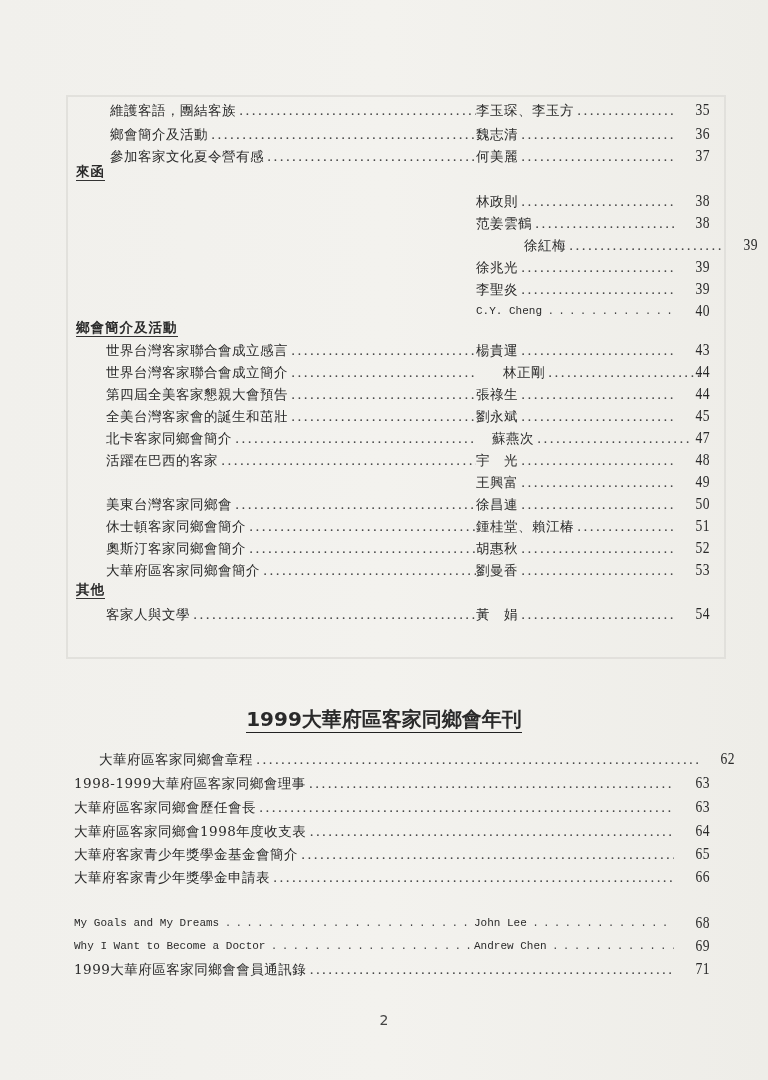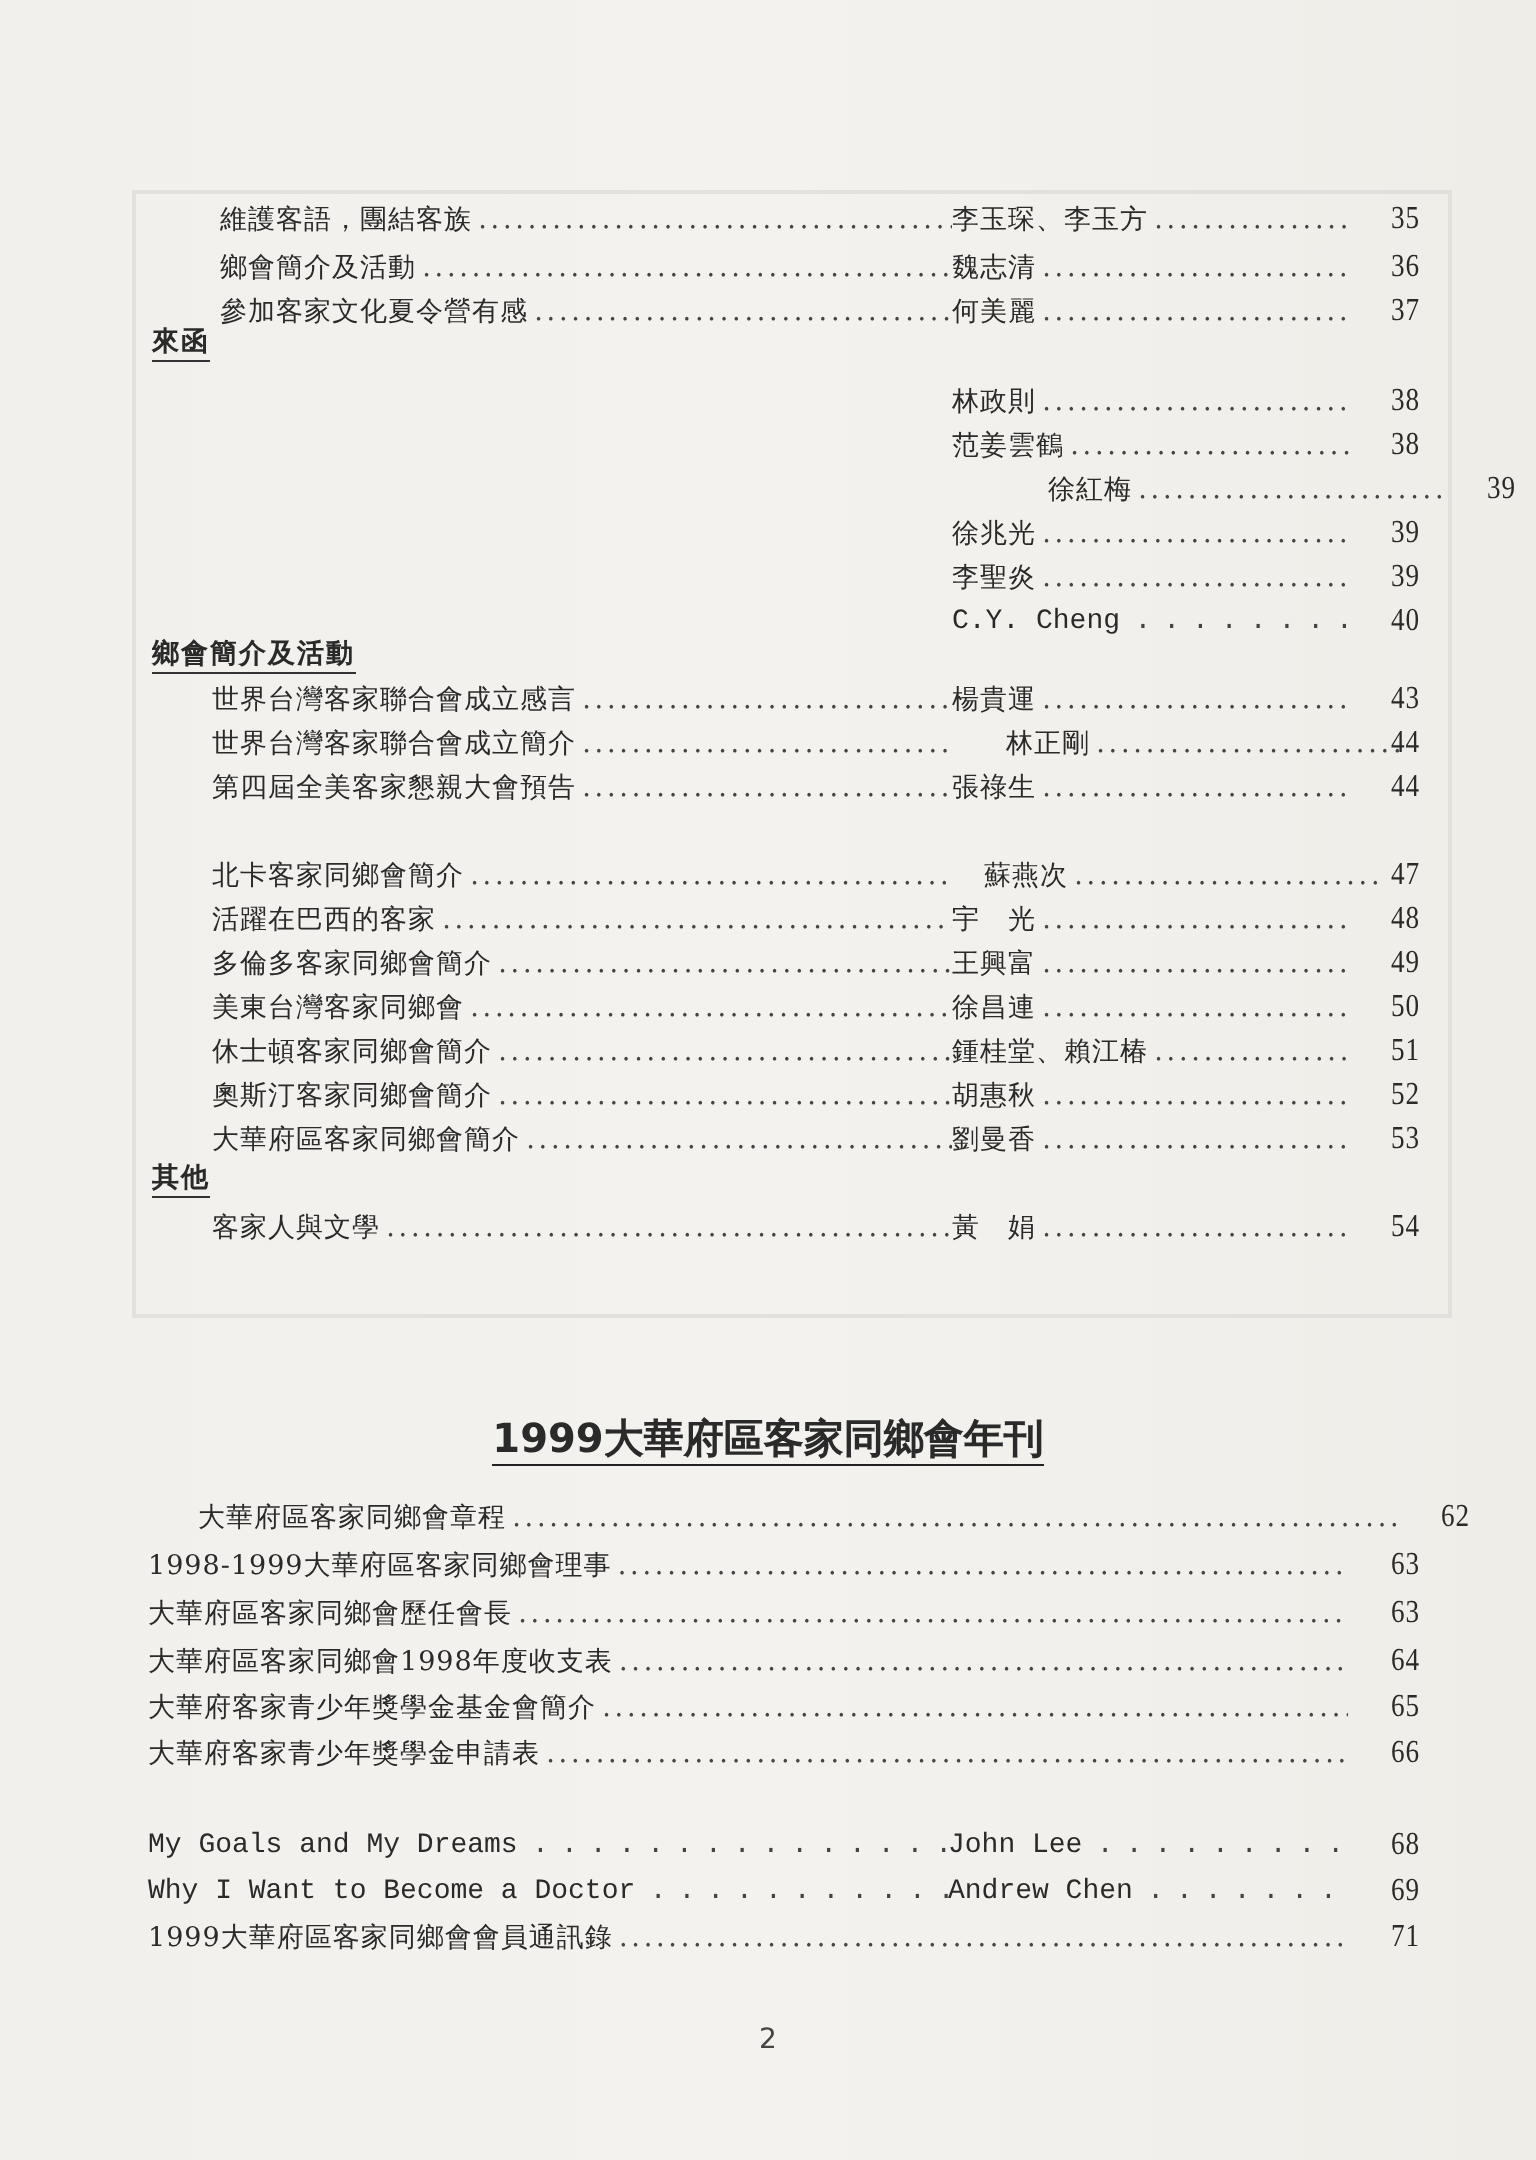--- a/index.html
+++ b/index.html
@@ -43,21 +43,21 @@
   .big-title {
     position: absolute; left: 0; width: 768px; top: 706px; text-align: center;
     font-family: "DejaVu Sans", "Liberation Sans", sans-serif;
     font-size: 20px; font-weight: bold;
   }
   .big-title span { border-bottom: 1.5px solid #222; padding-bottom: 1px; }
   .footer-num {
     position: absolute; top: 1012px; left: 0; width: 768px; text-align: center;
     font-family: "DejaVu Sans", sans-serif; font-size: 14px; color: #444;
   }
-  .en { font-family: "Liberation Mono", "DejaVu Sans Mono", monospace; font-size: 14px; letter-spacing: 0; }
+  .en { font-family: "Liberation Mono", "DejaVu Sans Mono", monospace; font-size: 11px; letter-spacing: 0; }
 </style>
 </head>
 <body>
 
 <div class="page">
   <div class="bleed-box"></div>
 
   <div class="row" style="left:110px; top:99px; width:600px;">
     <span class="title-part" style="left:0; width:366px;">維護客語，團結客族</span>
     <span class="author-part" style="left:366px; width:200px;">李玉琛、李玉方</span>
@@ -109,32 +109,36 @@
   <div class="row" style="left:106px; top:361px; width:604px;">
     <span class="title-part" style="left:0; width:370px;">世界台灣客家聯合會成立簡介</span>
     <span class="author-part" style="left:370px; width:200px;margin-left:27px;">林正剛</span>
     <span class="page-num">44</span>
   </div>
   <div class="row" style="left:106px; top:383px; width:604px;">
     <span class="title-part" style="left:0; width:370px;">第四屆全美客家懇親大會預告</span>
     <span class="author-part" style="left:370px; width:200px;">張祿生</span>
     <span class="page-num">44</span>
   </div>
+  <div class="row" style="left:106px; top:405px; width:604px;">
+    <span class="title-part" style="left:0; width:370px;">全美台灣客家會的誕生和茁壯</span>
+    <span class="author-part" style="left:370px; width:200px;">劉永斌</span>
+    <span class="page-num">45</span>
+  </div>
   <div class="row" style="left:106px; top:427px; width:604px;">
     <span class="title-part" style="left:0; width:370px;">北卡客家同鄉會簡介</span>
     <span class="author-part" style="left:386px; width:200px;">蘇燕次</span>
     <span class="page-num">47</span>
   </div>
   <div class="row" style="left:106px; top:449px; width:604px;">
     <span class="title-part" style="left:0; width:370px;">活躍在巴西的客家</span>
     <span class="author-part" style="left:370px; width:200px;">宇　光</span>
     <span class="page-num">48</span>
   </div>
   <div class="row" style="left:106px; top:471px; width:604px;">
-    <span class="title-part" style="left:0; width:370px;">多倫多客家同鄉會簡介</span>
     <span class="author-part" style="left:370px; width:200px;">王興富</span>
     <span class="page-num">49</span>
   </div>
   <div class="row" style="left:106px; top:493px; width:604px;">
     <span class="title-part" style="left:0; width:370px;">美東台灣客家同鄉會</span>
     <span class="author-part" style="left:370px; width:200px;">徐昌連</span>
     <span class="page-num">50</span>
   </div>
   <div class="row" style="left:106px; top:515px; width:604px;">
     <span class="title-part" style="left:0; width:370px;">休士頓客家同鄉會簡介</span>

